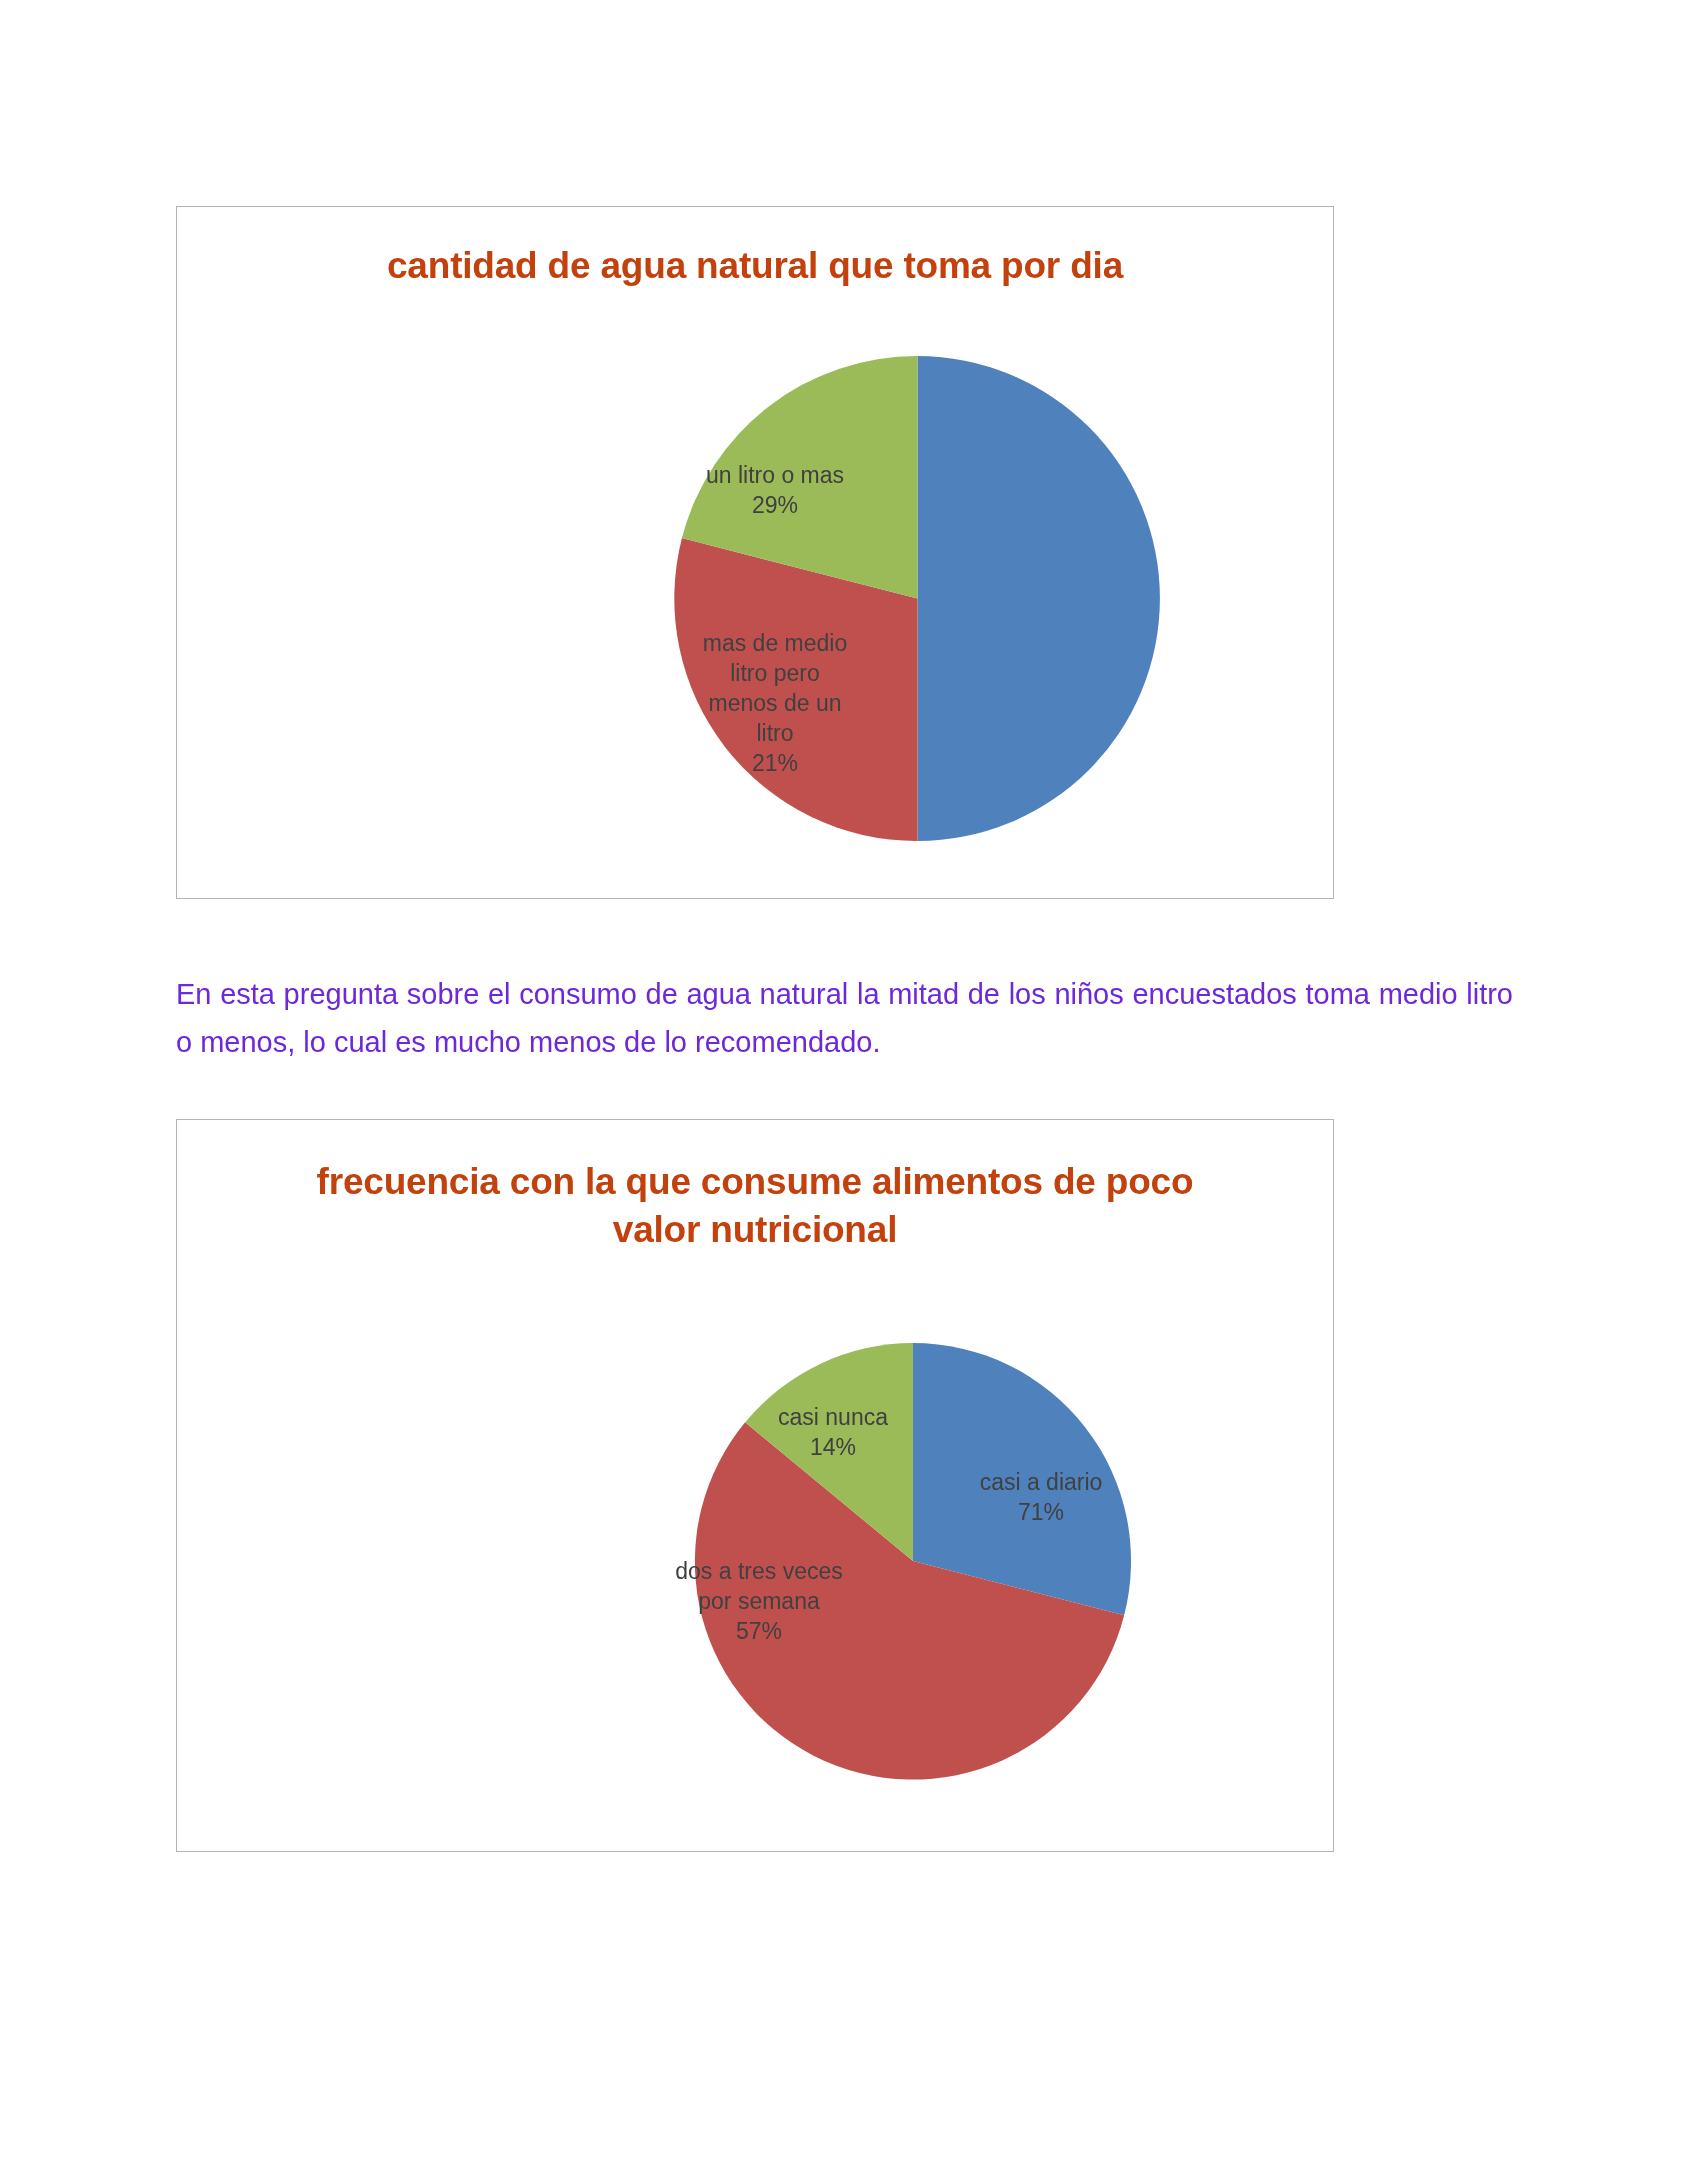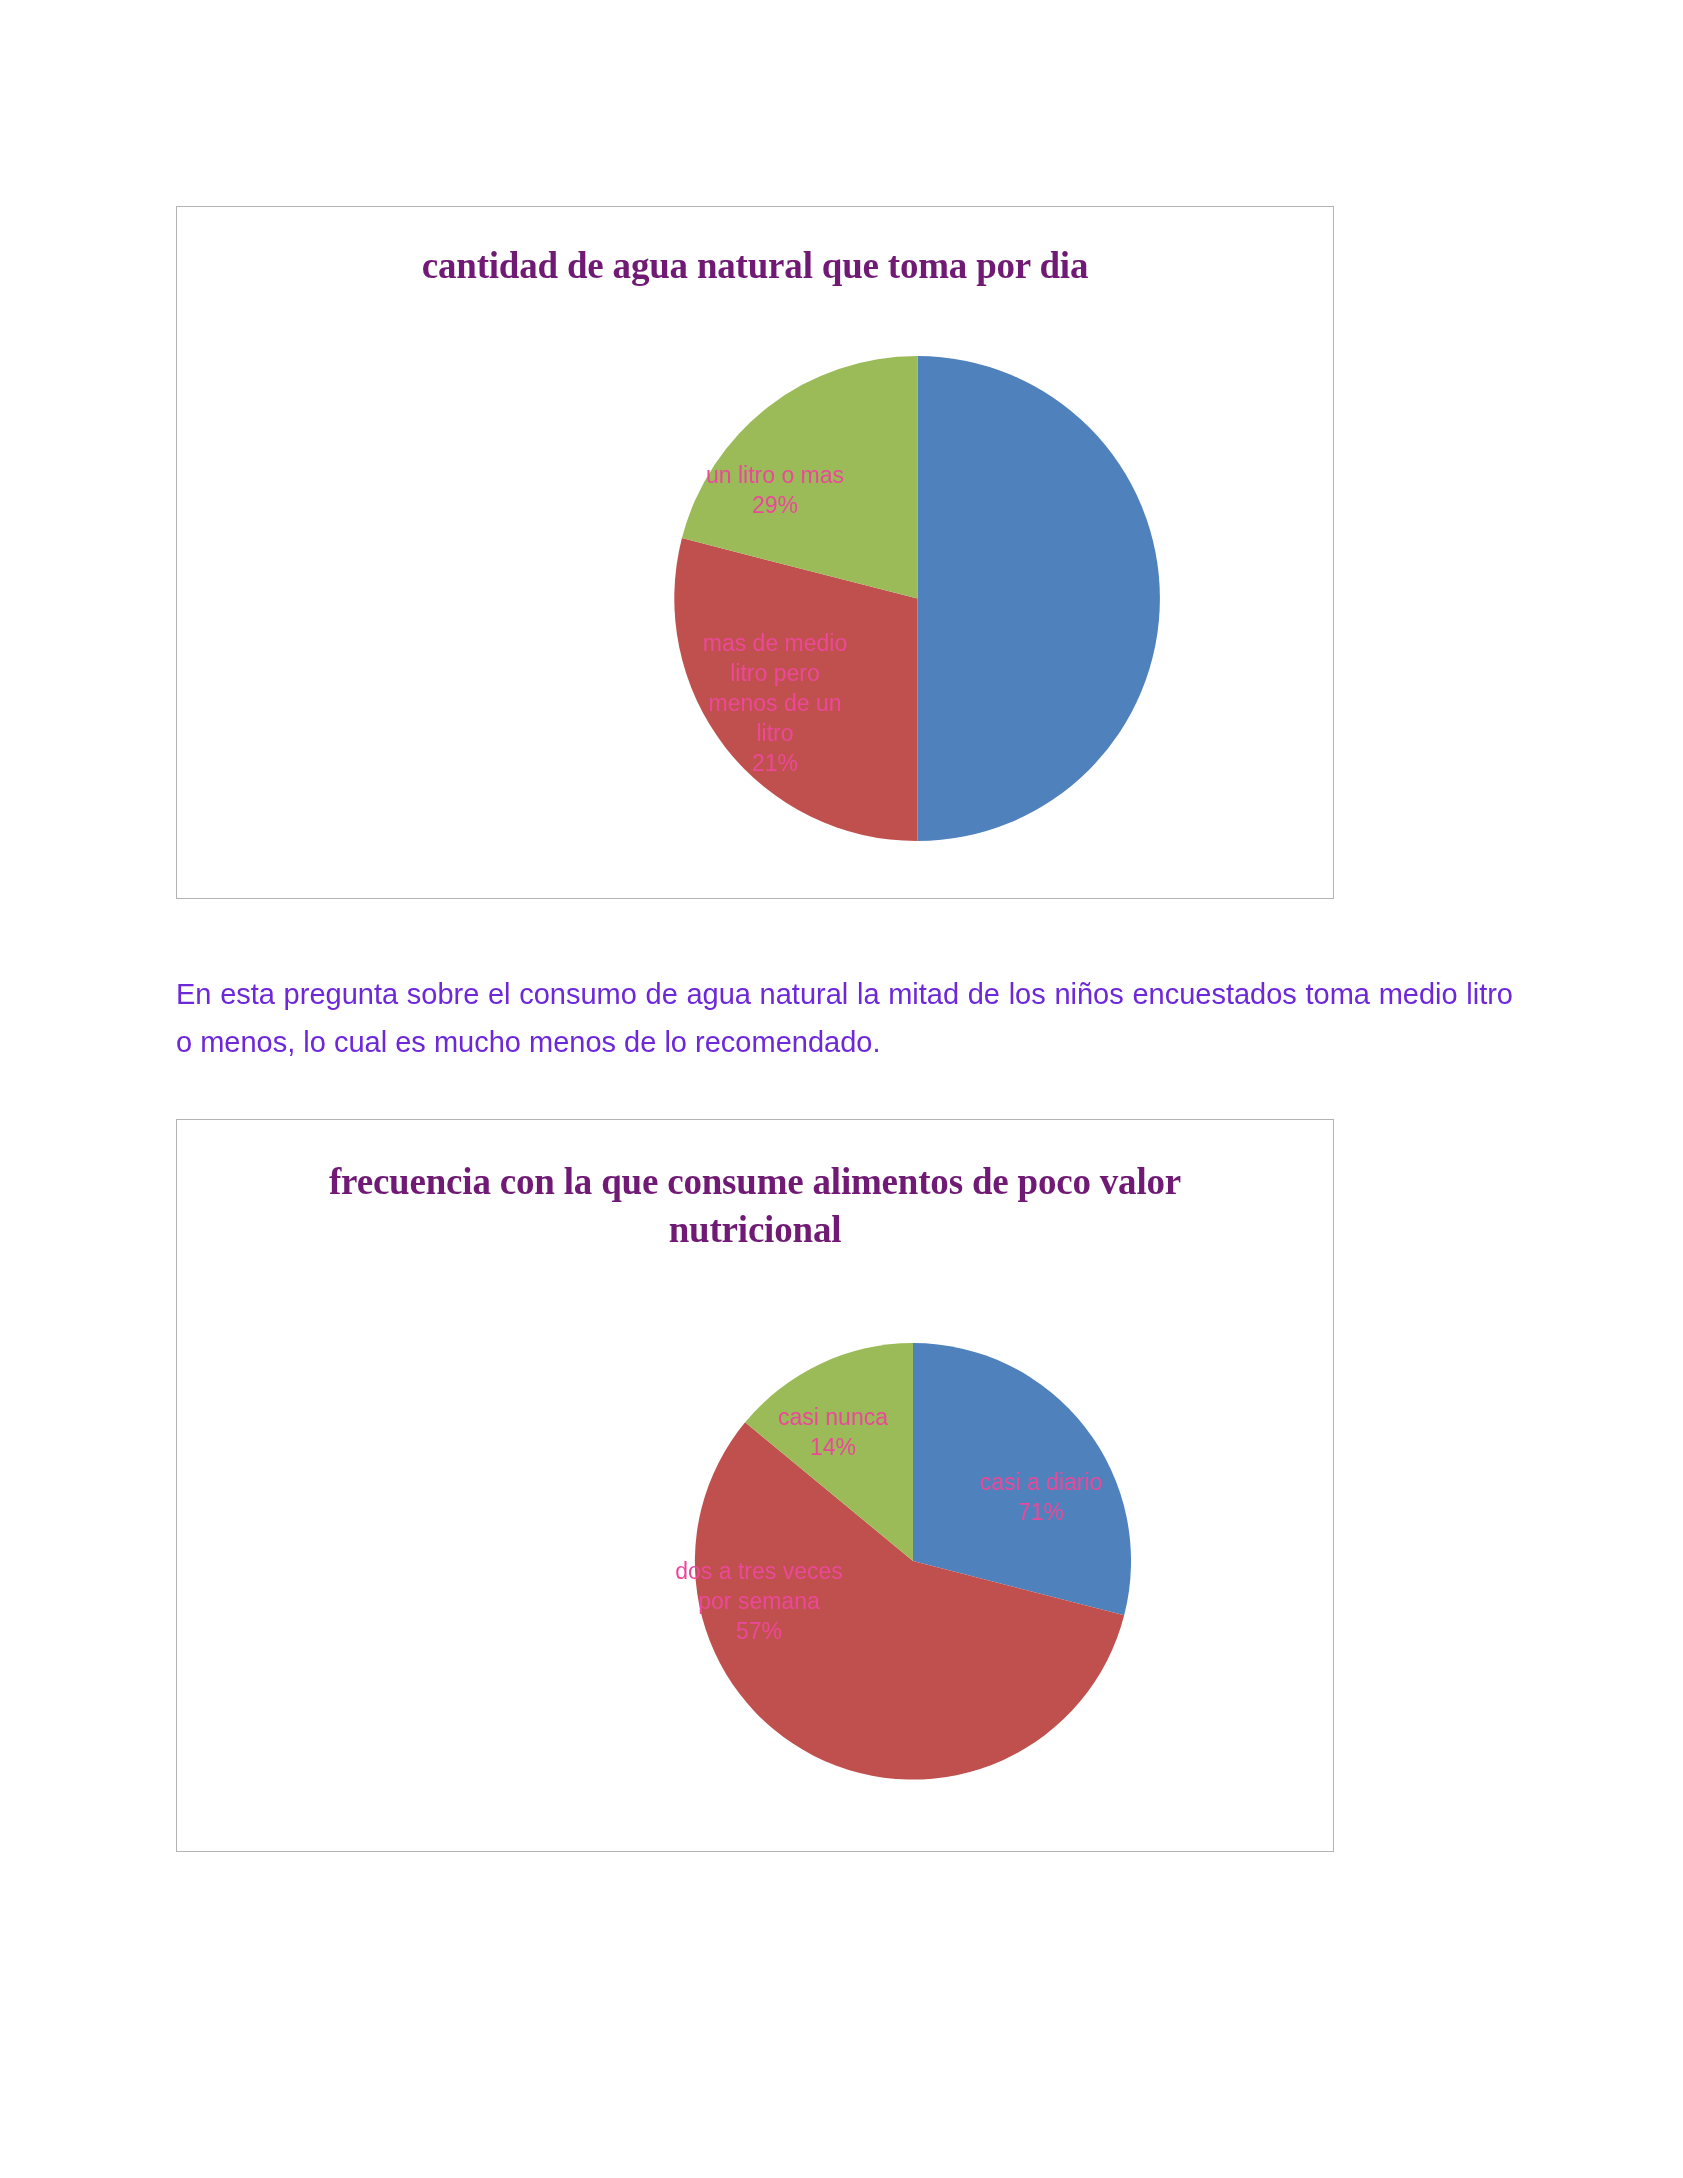--- a/index.html
+++ b/index.html
@@ -42,23 +42,22 @@
   }
 
   .chart-title {
     position: absolute;
     left: 0;
     width: 100%;
     text-align: center;
     font-weight: bold;
     font-size: 37px;
     line-height: 48px;
-    color: #701a75;
+    color: #c2410c;
     letter-spacing: -0.2px;
-    font-family: Liberation Serif, serif;
   }
   #chart-card-1 .chart-title { top: 35px; }
   #chart-card-2 .chart-title { top: 38px; padding: 0 99px; box-sizing: border-box; }
 
   .pie-wrap {
     position: absolute;
   }
   #pie-wrap-1 {
     left: 498px;
     top: 149px;
@@ -75,21 +74,21 @@
     display: block;
     width: 100%;
     height: 100%;
     overflow: visible;
   }
   .slice-label {
     position: absolute;
     text-align: center;
     font-size: 23px;
     line-height: 30px;
-    color: #ec4899;
+    color: #404040;
     white-space: pre-line;
   }
 
   
   #c1-label-0 { left: 292px; top: 173px; width: 178px; }
   #c1-label-1 { left: 1px;   top: 272px; width: 198px; }
   #c1-label-2 { left: 6px;   top: 104px; width: 188px; }
 
   
   #c2-label-0 { left: 252px; top: 124px; width: 188px; }

